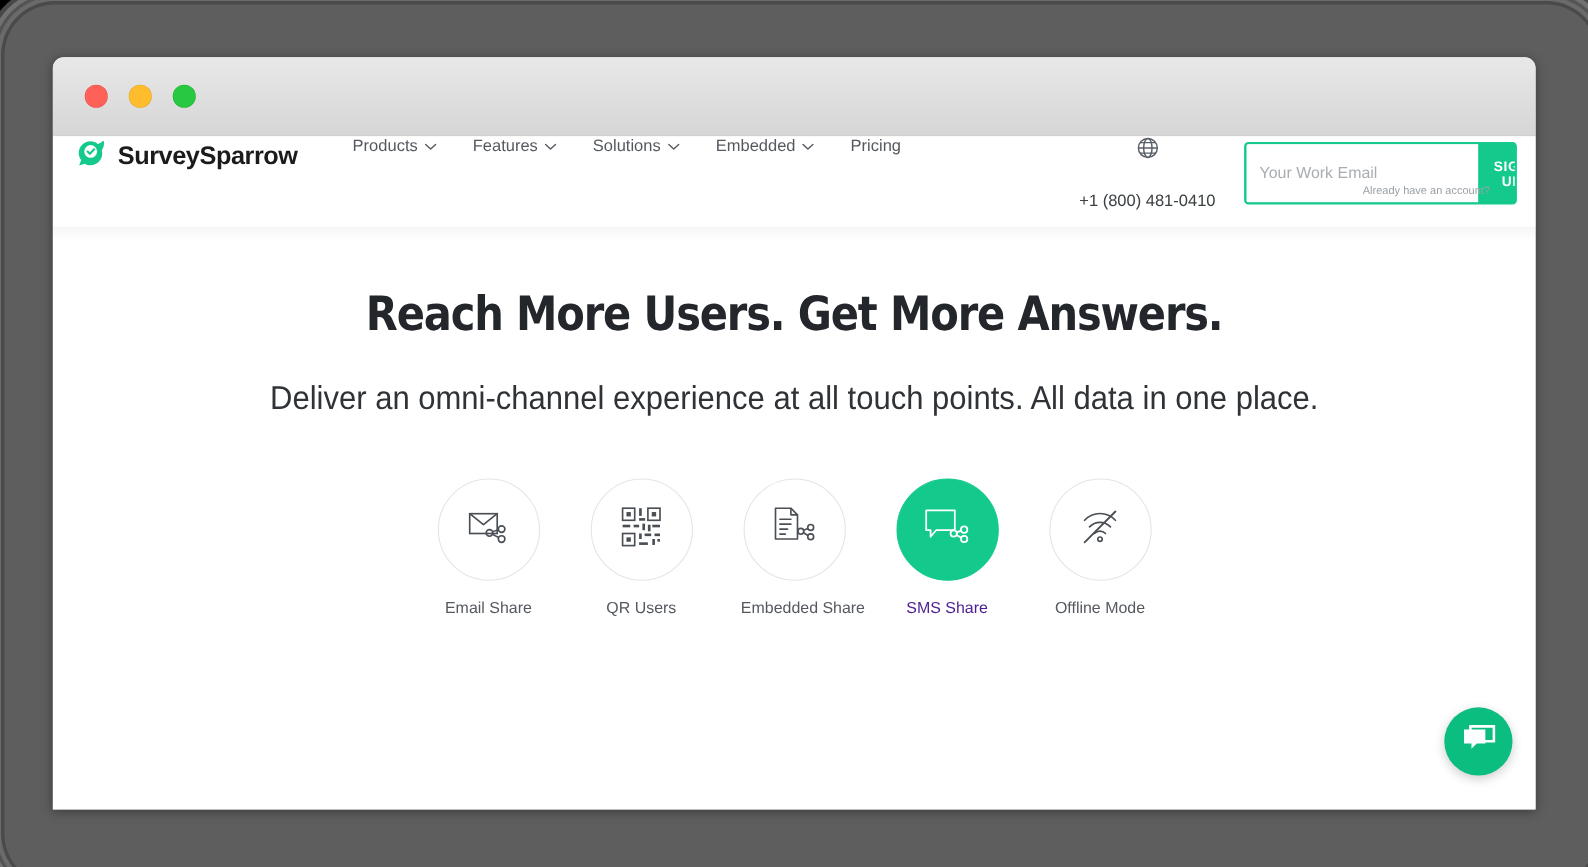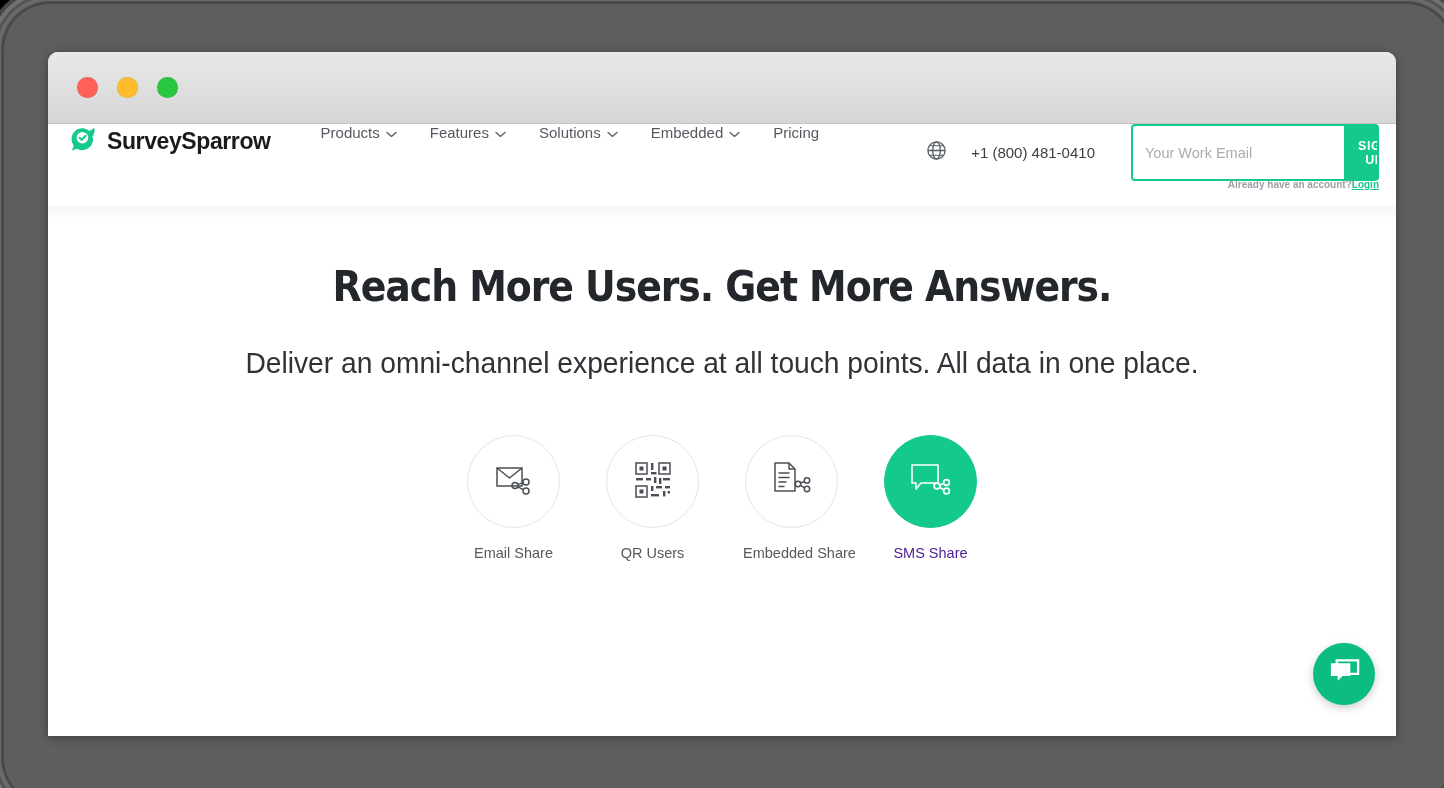--- a/index.html
+++ b/index.html
@@ -110,21 +110,22 @@
   #header-right {
     margin-left: auto;
     display: flex;
     align-items: center;
     position: relative;
   }
   #phone-block {
     display: flex;
     align-items: center;
     gap: 24px;
-    margin-right: 36px;
+    margin-right: 26px;
+    flex-direction: column;
   }
   #phone-number {
     font-size: 15px;
     color: #3c4043;
     white-space: nowrap;
   }
 
   #signup-form {
     display: flex;
     align-items: stretch;
@@ -153,25 +154,24 @@
     font-size: 12.5px;
     font-weight: 700;
     letter-spacing: .55px;
     padding: 0 14px;
     cursor: pointer;
     font-family: "Liberation Sans", sans-serif;
   }
   #account-line {
     position: absolute;
     right: 0;
-    top: 55px;
+    top: 44px;
     font-size: 10px;
     color: #9aa0a6;
     white-space: nowrap;
-    font-weight: bold;
   }
   #login-link {
     color: #14c98c;
     text-decoration: underline;
     cursor: pointer;
   }
 
   
   #hero { padding-top: 57px; text-align: center; }
 
@@ -427,20 +427,36 @@
                   <line x1="31.7" y1="25" x2="35.8" y2="23.4"></line>
                   <line x1="31.7" y1="27.3" x2="35.8" y2="29.9"></line>
                 </g>
               </svg>
             </span>
           </div>
           <div class="channel-label">SMS Share</div>
         </div>
 
 
+        <div class="channel">
+          <div class="channel-circle">
+            <span>
+              <svg width="40" height="38" viewBox="0 0 40 38">
+                <g fill="none" stroke="#4a4f55" stroke-width="1.5" stroke-linecap="round">
+                  <path d="M6 13a19 19 0 0 1 28 0"></path>
+                  <path d="M10.5 19a13 13 0 0 1 19 0"></path>
+                  <path d="M15 25a7 7 0 0 1 10 0"></path>
+                  <circle cx="20" cy="30.2" r="2"></circle>
+                  <line x1="6" y1="33" x2="34" y2="5" stroke-width="1.7"></line>
+                </g>
+              </svg>
+            </span>
+          </div>
+          <div class="channel-label">Offline Mode</div>
+        </div>
 
       </div>
     </div>
 
     <div id="chat-widget">
       <span>
         <svg width="33" height="30" viewBox="0 0 34 30">
           <path d="M9 3h22v14H9z" fill="none" stroke="#ffffff" stroke-width="2.4"></path>
           <path d="M3 6h20v13h-8l-5 5v-5H3z" fill="#ffffff"></path>
         </svg>

